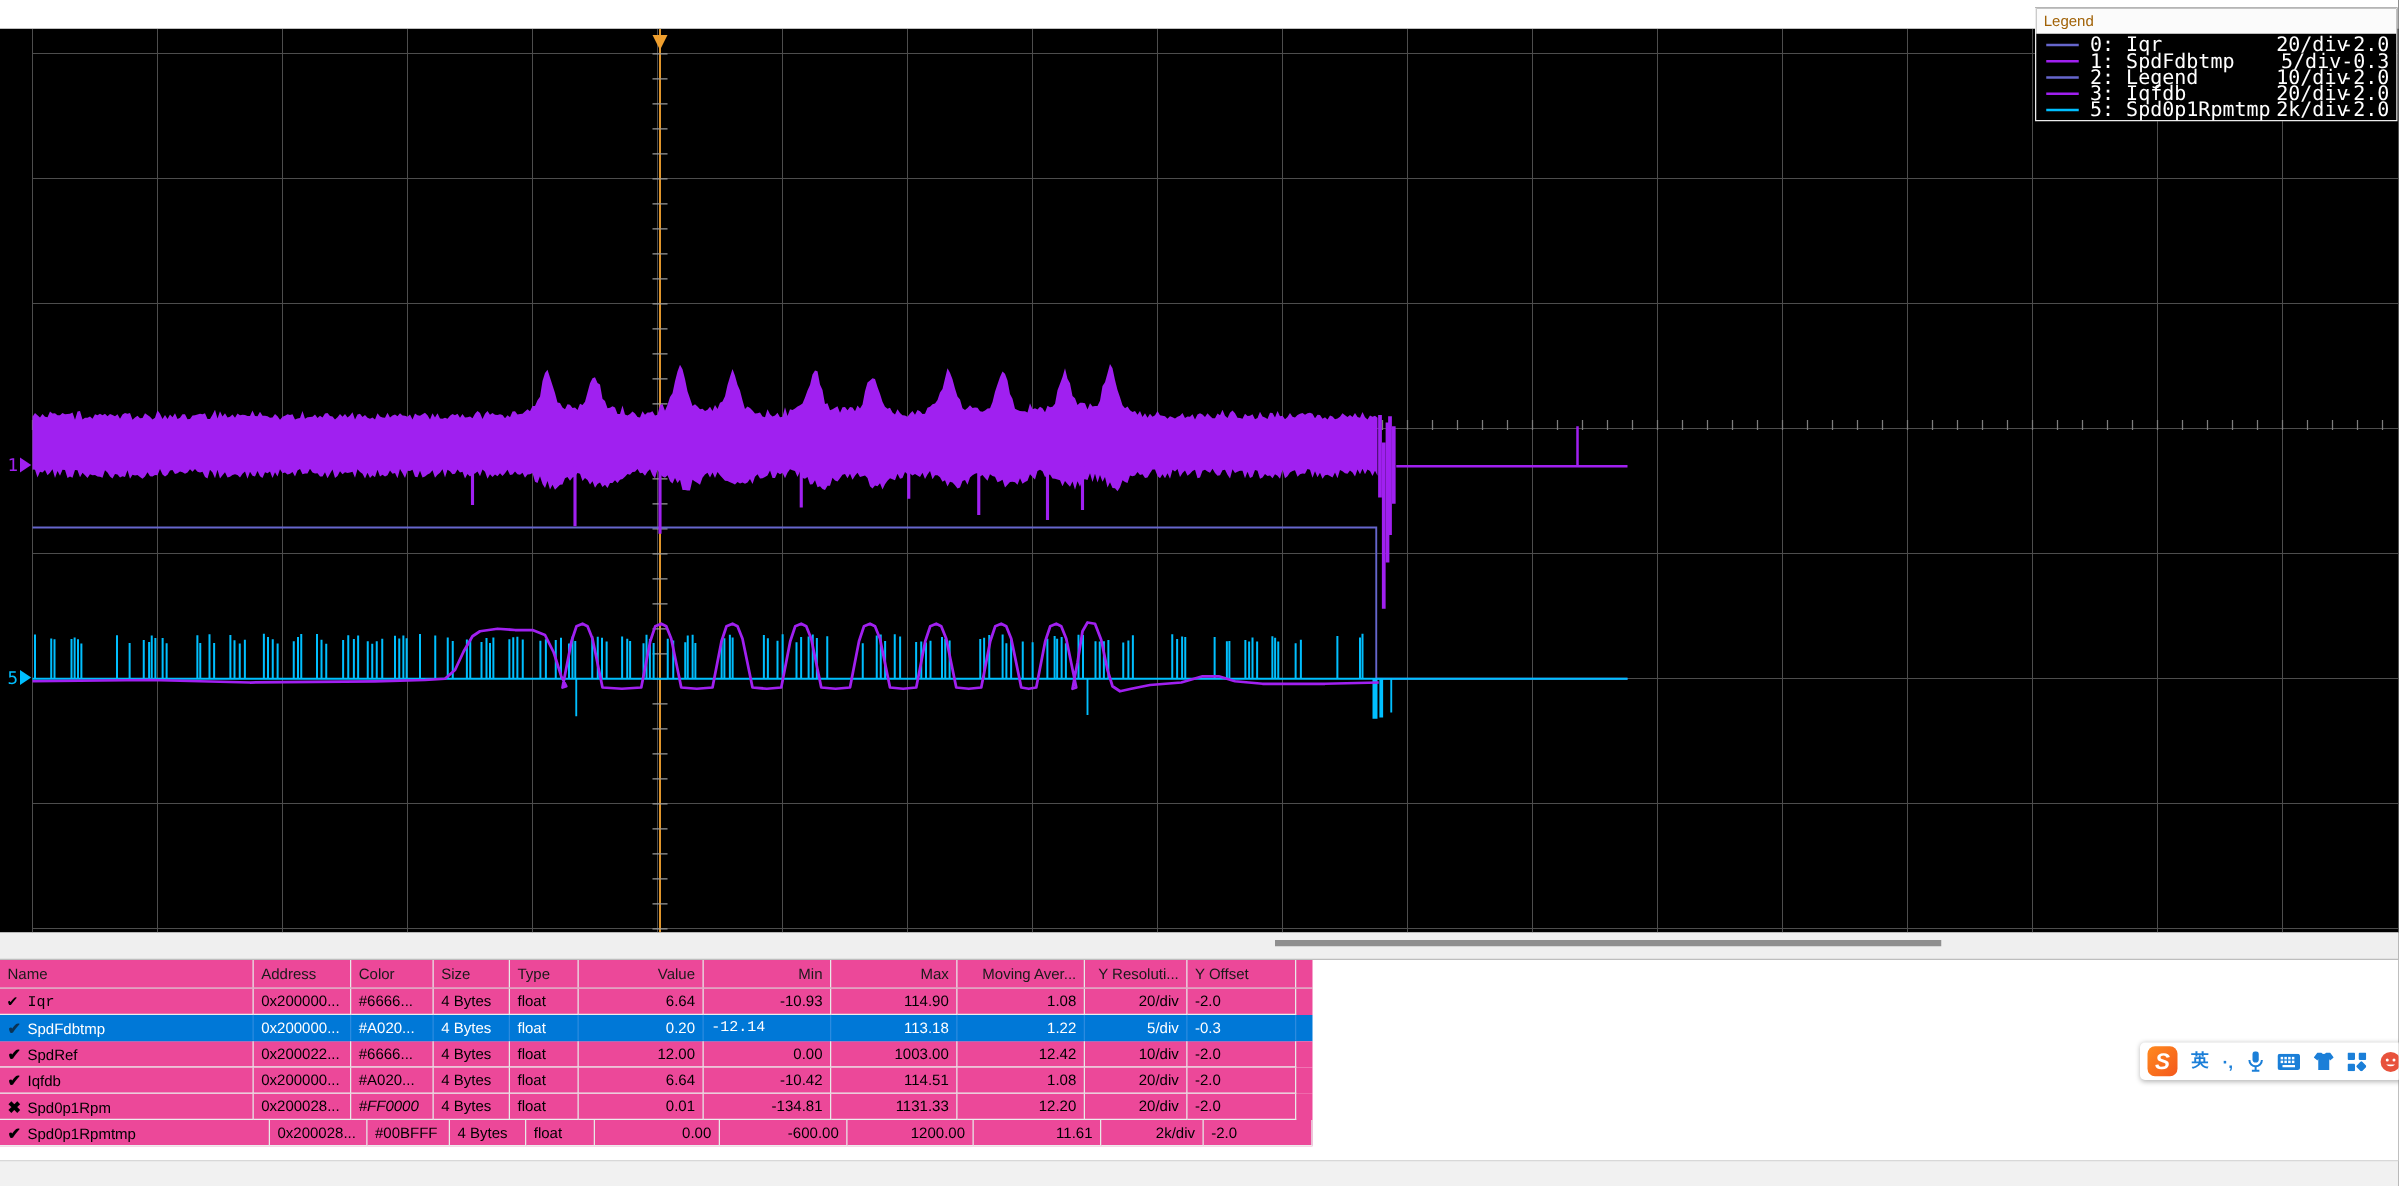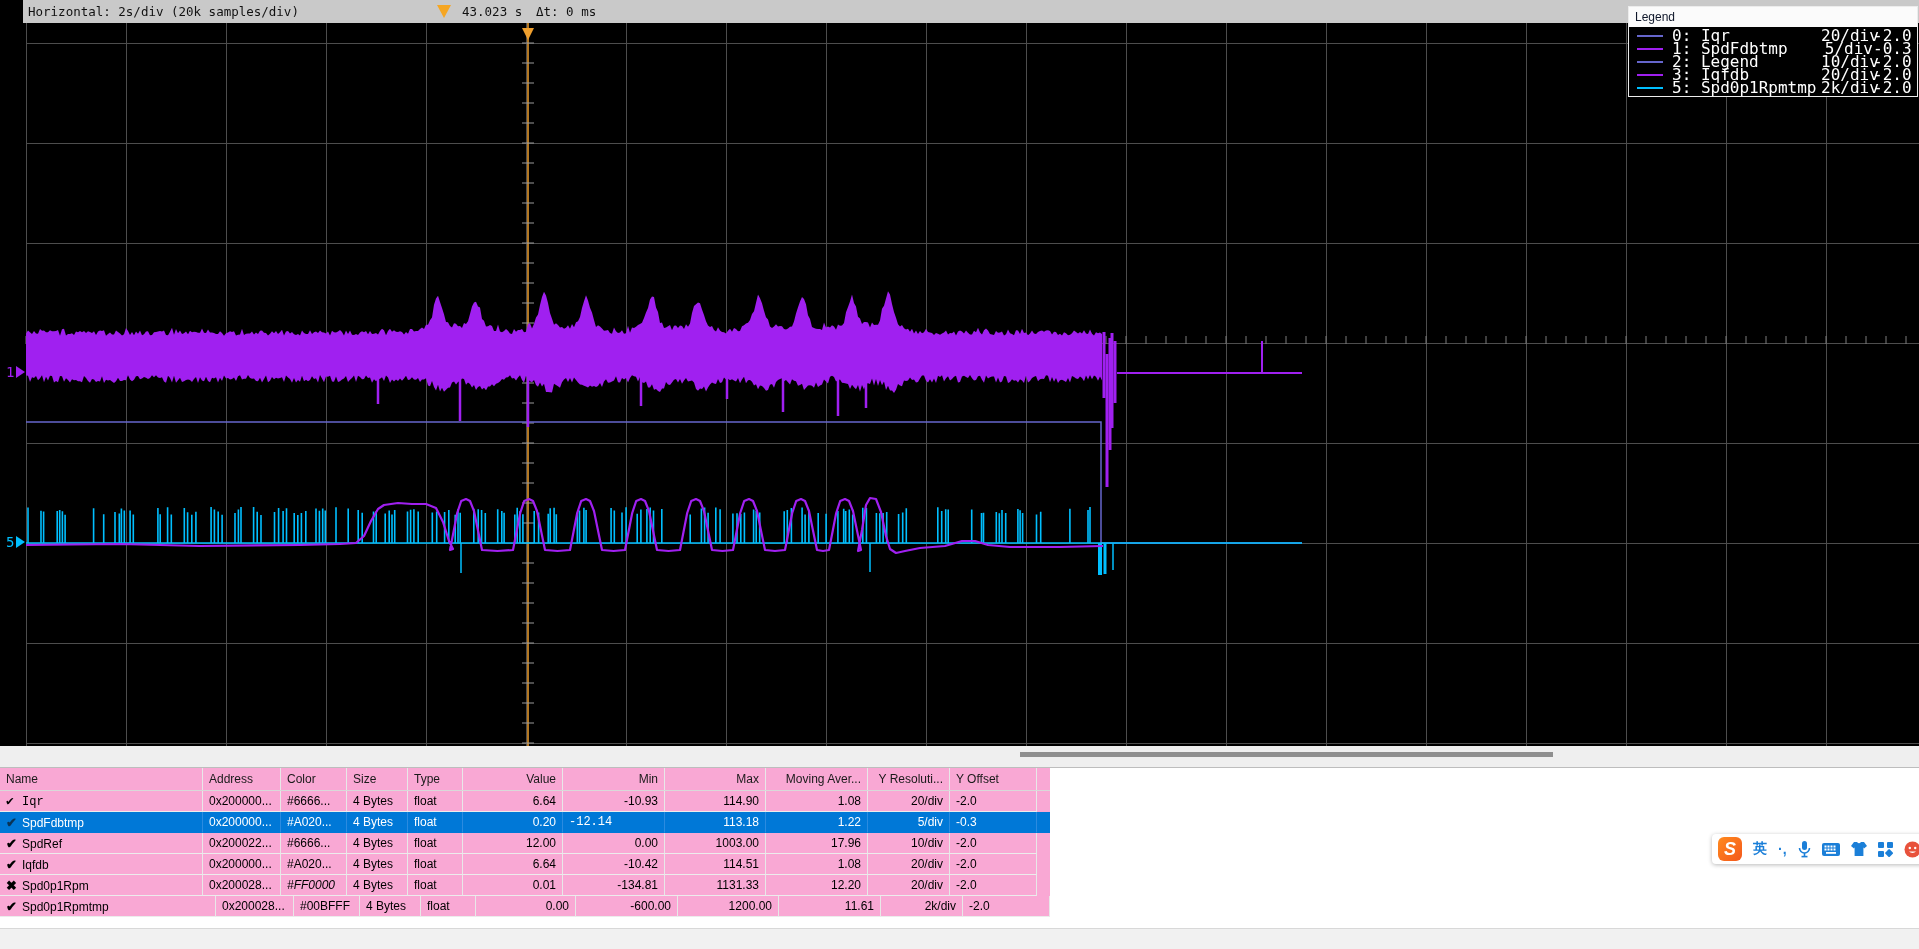--- a/index.html
+++ b/index.html
@@ -13,37 +13,37 @@
   #cursor-tri-top{position:absolute;left:437px;top:5px;width:0;height:0;
         border-left:7px solid transparent;border-right:7px solid transparent;border-top:13px solid #f5a623;}
   #cursor-time{position:absolute;left:462px;top:4px;}
   #delta-time{position:absolute;left:536px;top:4px;}
   
   #plot{position:absolute;left:0;top:23px;width:1919px;height:723px;background:#000;}
   #wave-svg{position:absolute;left:0;top:0;}
   
   #legend{position:absolute;left:1628px;top:6px;width:288px;height:89px;border:1px solid #ececec;
           background:#000;z-index:5;}
-  #legend-title{height:20px;background:#fbfbfb;color:#0f172a;font-size:12px;line-height:20px;
+  #legend-title{height:20px;background:#fbfbfb;color:#a16207;font-size:12px;line-height:20px;
           padding-left:6px;font-family:"Liberation Sans",sans-serif;}
   #legend-body{padding:2px 8px 0 8px;}
   .legend-row{display:flex;align-items:center;height:13px;font-family:"DejaVu Sans Mono",monospace;
           font-size:16px;color:#fff;white-space:pre;}
   .legend-swatch{width:26px;height:2px;margin-right:9px;flex:none;}
   .legend-label{flex:1 1 auto;}
   .legend-res{width:52px;text-align:right;flex:none;}
   .legend-off{width:36px;text-align:right;flex:none;}
   
   #hscroll{position:absolute;left:0;top:746px;width:1919px;height:21px;background:#efefef;
            border-bottom:1px solid #bdbdbd;}
   #hscroll-thumb{position:absolute;left:1020px;top:6px;width:533px;height:5px;background:#8f8f8f;}
   
   #table-wrap{position:absolute;left:0;top:768px;width:1919px;height:160px;background:#fff;}
   #var-table{position:absolute;left:0;top:0;}
-  .trow{display:flex;height:21px;line-height:21px;font-size:12px;color:#000;background:#f9a8d4;}
+  .trow{display:flex;height:21px;line-height:21px;font-size:12px;color:#000;background:#ec4899;}
   .trow.theader{height:22px;line-height:22px;border-bottom:1px solid #d9d9d9;color:#1a1a1a;}
   .tcell{box-sizing:border-box;padding:0 6px;border-right:1px solid #e8e8e8;overflow:hidden;
          white-space:nowrap;}
   .trow:not(.theader) .tcell{border-bottom:1px solid #ececec;}
   .trow.selected{background:#0078d7;color:#fff;}
   .trow.selected .tcell{border-right-color:#2b8be0;border-bottom-color:#0078d7;}
   .mark{display:inline-block;width:16px;font-weight:bold;font-size:13px;}
   .trow.selected .mark{color:#0a3355;}
   
   #statusbar{position:absolute;left:0;top:928px;width:1919px;height:21px;background:#f1f1f1;
@@ -56,27 +56,20 @@
        color:#fff;font-weight:bold;font-size:18px;line-height:24px;text-align:center;
        font-family:"Liberation Sans",sans-serif;font-style:italic;}
   .ime-txt{color:#1b7fd8;font-weight:bold;font-size:14px;}
   .ime-ic{display:flex;align-items:center;justify-content:center;}
 </style>
 </head>
 <body>
 
 <div id="root">
 
-  <div id="topbar">
-    <div id="app-icon"></div>
-    <span id="horiz-label">Horizontal: 2s/div (20k samples/div)</span>
-    <div id="cursor-tri-top"></div>
-    <span id="cursor-time">43.023 s</span>
-    <span id="delta-time">Δt: 0 ms</span>
-  </div>
 
   <div id="plot">
     <svg id="wave-svg" width="1919" height="723" viewBox="0 0 1919 723">
         <path d="M26,0V723M126,0V723M226,0V723M326,0V723M426,0V723M526,0V723M626,0V723M726,0V723M826,0V723M926,0V723M1026,0V723M1126,0V723M1226,0V723M1326,0V723M1426,0V723M1526,0V723M1626,0V723M1726,0V723M1826,0V723M26,20H1919M26,120H1919M26,220H1919M26,320H1919M26,420H1919M26,520H1919M26,620H1919M26,720H1919" stroke="#4d4d4d" stroke-width="1" fill="none" shape-rendering="crispEdges"></path>
         <path d="M26,313V321M46,313V321M66,313V321M86,313V321M106,313V321M126,313V321M146,313V321M166,313V321M186,313V321M206,313V321M226,313V321M246,313V321M266,313V321M286,313V321M306,313V321M326,313V321M346,313V321M366,313V321M386,313V321M406,313V321M426,313V321M446,313V321M466,313V321M486,313V321M506,313V321M526,313V321M546,313V321M566,313V321M586,313V321M606,313V321M626,313V321M646,313V321M666,313V321M686,313V321M706,313V321M726,313V321M746,313V321M766,313V321M786,313V321M806,313V321M826,313V321M846,313V321M866,313V321M886,313V321M906,313V321M926,313V321M946,313V321M966,313V321M986,313V321M1006,313V321M1026,313V321M1046,313V321M1066,313V321M1086,313V321M1106,313V321M1126,313V321M1146,313V321M1166,313V321M1186,313V321M1206,313V321M1226,313V321M1246,313V321M1266,313V321M1286,313V321M1306,313V321M1326,313V321M1346,313V321M1366,313V321M1386,313V321M1406,313V321M1426,313V321M1446,313V321M1466,313V321M1486,313V321M1506,313V321M1526,313V321M1546,313V321M1566,313V321M1586,313V321M1606,313V321M1626,313V321M1646,313V321M1666,313V321M1686,313V321M1706,313V321M1726,313V321M1746,313V321M1766,313V321M1786,313V321M1806,313V321M1826,313V321M1846,313V321M1866,313V321M1886,313V321M1906,313V321" stroke="#7d7d7d" stroke-width="1" fill="none"></path>
         <line x1="528" y1="0" x2="528" y2="723" stroke="#ef9f2e" stroke-width="1.5"></line>
         <path d="M522,20H534M522,40H534M522,60H534M522,80H534M522,100H534M522,120H534M522,140H534M522,160H534M522,180H534M522,200H534M522,220H534M522,240H534M522,260H534M522,280H534M522,300H534M522,320H534M522,340H534M522,360H534M522,380H534M522,400H534M522,420H534M522,440H534M522,460H534M522,480H534M522,500H534M522,520H534M522,540H534M522,560H534M522,580H534M522,600H534M522,620H534M522,640H534M522,660H534M522,680H534M522,700H534M522,720H534" stroke="#9a9a9a" stroke-width="1" fill="none"></path>
         <polyline points="26,399 1101,399 1101,520 1302,520" fill="none" stroke="#6666CC" stroke-width="1.5"></polyline>
         <line x1="26" y1="520" x2="1302" y2="520" stroke="#00BFFF" stroke-width="1.5"></line>
         <path d="M28.0,520V484.5M41.0,520V487.7M43.6,520V488.4M57.2,520V488.1M59.7,520V486.9M62.4,520V488.3M65.1,520V491.8M93.6,520V485.2M103.7,520V491.3M115.0,520V489.0M119.3,520V490.6M121.4,520V485.4M124.3,520V487.4M130.1,520V487.4M133.3,520V491.6M157.9,520V485.1M160.2,520V491.3M167.6,520V484.3M171.3,520V491.4M184.3,520V484.9M187.6,520V489.2M191.8,520V491.7M195.9,520V488.8M211.1,520V484.0M214.4,520V486.6M218.2,520V488.4M222.1,520V491.8M235.0,520V489.9M238.4,520V486.5M241.0,520V484.1M253.6,520V484.1M257.2,520V488.8M261.0,520V492.0M274.5,520V489.0M278.6,520V485.1M283.1,520V488.1M286.5,520V485.3M294.2,520V489.9M297.8,520V491.9M301.4,520V489.9M305.8,520V487.9M316.0,520V485.5M319.4,520V487.8M322.7,520V485.4M325.3,520V487.5M336.0,520V484.2M348.2,520V485.4M358.2,520V486.9M362.2,520V489.7M373.5,520V488.5M376.2,520V488.2M385.2,520V490.6M389.2,520V487.4M392.0,520V491.4M394.7,520V486.9M407.5,520V488.4M410.6,520V486.7M413.9,520V486.3M418.2,520V488.6M432.3,520V489.6M436.7,520V488.4M444.6,520V488.9M448.8,520V487.1M455.2,520V491.7M458.0,520V486.1M460.2,520V489.8M473.8,520V485.8M478.2,520V486.3M481.6,520V487.1M485.3,520V490.1M497.7,520V486.2M501.8,520V487.9M504.1,520V489.8M514.8,520V491.6M517.2,520V484.8M519.9,520V488.2M522.9,520V491.3M534.2,520V487.9M538.6,520V489.4M548.2,520V490.7M550.2,520V485.3M554.1,520V484.8M556.3,520V491.3M577.3,520V489.8M579.5,520V487.6M583.9,520V484.7M586.1,520V487.0M611.1,520V484.9M614.3,520V487.5M622.0,520V489.5M626.1,520V484.3M637.2,520V490.7M640.9,520V486.6M646.9,520V486.1M650.2,520V484.6M653.5,520V487.4M661.8,520V485.9M690.2,520V491.5M701.4,520V485.4M704.6,520V484.6M708.1,520V489.8M715.8,520V484.4M720.1,520V486.2M732.9,520V490.6M737.0,520V490.2M740.8,520V490.9M744.4,520V489.6M753.6,520V486.6M756.2,520V488.0M759.7,520V489.4M784.2,520V488.2M787.3,520V487.1M791.4,520V485.0M802.1,520V484.6M805.1,520V491.6M808.9,520V488.1M818.2,520V490.1M826.1,520V490.8M837.9,520V487.9M843.7,520V485.7M845.7,520V487.9M849.3,520V486.5M852.7,520V491.5M862.8,520V484.8M866.4,520V485.0M876.4,520V489.9M879.8,520V490.2M883.1,520V490.0M886.7,520V488.9M898.6,520V491.0M902.7,520V489.4M906.3,520V485.2M937.8,520V484.3M941.7,520V488.1M945.7,520V486.2M948.2,520V486.6M971.7,520V486.5M981.5,520V489.9M983.5,520V489.7M996.3,520V488.9M999.3,520V490.2M1002.0,520V486.9M1005.7,520V490.1M1017.9,520V486.0M1020.1,520V487.2M1022.6,520V490.1M1036.5,520V491.5M1040.7,520V488.7M1069.9,520V485.7M1088.0,520V487.0M1090.0,520V484.0" stroke="#00BFFF" stroke-width="1.6" fill="none"></path>
@@ -168,21 +161,21 @@
         </div>
         <div class="trow ">
           <div class="tcell" style="width: 203px; text-align: left;"><span class="mark">✔</span><span>SpdRef</span></div>
           <div class="tcell" style="width: 78px; text-align: left;">0x200022...</div>
           <div class="tcell" style="width: 66px; text-align: left;">#6666...</div>
           <div class="tcell" style="width: 61px; text-align: left;">4 Bytes</div>
           <div class="tcell" style="width: 55px; text-align: left;">float</div>
           <div class="tcell" style="width: 100px; text-align: right;">12.00</div>
           <div class="tcell" style="width: 102px; text-align: right;">0.00</div>
           <div class="tcell" style="width: 101px; text-align: right;">1003.00</div>
-          <div class="tcell" style="width: 102px; text-align: right;">17.96</div>
+          <div class="tcell" style="width: 102px; text-align: right;">12.42</div>
           <div class="tcell" style="width: 82px; text-align: right;">10/div</div>
           <div class="tcell" style="width: 87px; text-align: left;">-2.0</div>
         </div>
         <div class="trow ">
           <div class="tcell" style="width: 203px; text-align: left;"><span class="mark">✔</span><span>Iqfdb</span></div>
           <div class="tcell" style="width: 78px; text-align: left;">0x200000...</div>
           <div class="tcell" style="width: 66px; text-align: left;">#A020...</div>
           <div class="tcell" style="width: 61px; text-align: left;">4 Bytes</div>
           <div class="tcell" style="width: 55px; text-align: left;">float</div>
           <div class="tcell" style="width: 100px; text-align: right;">6.64</div>

